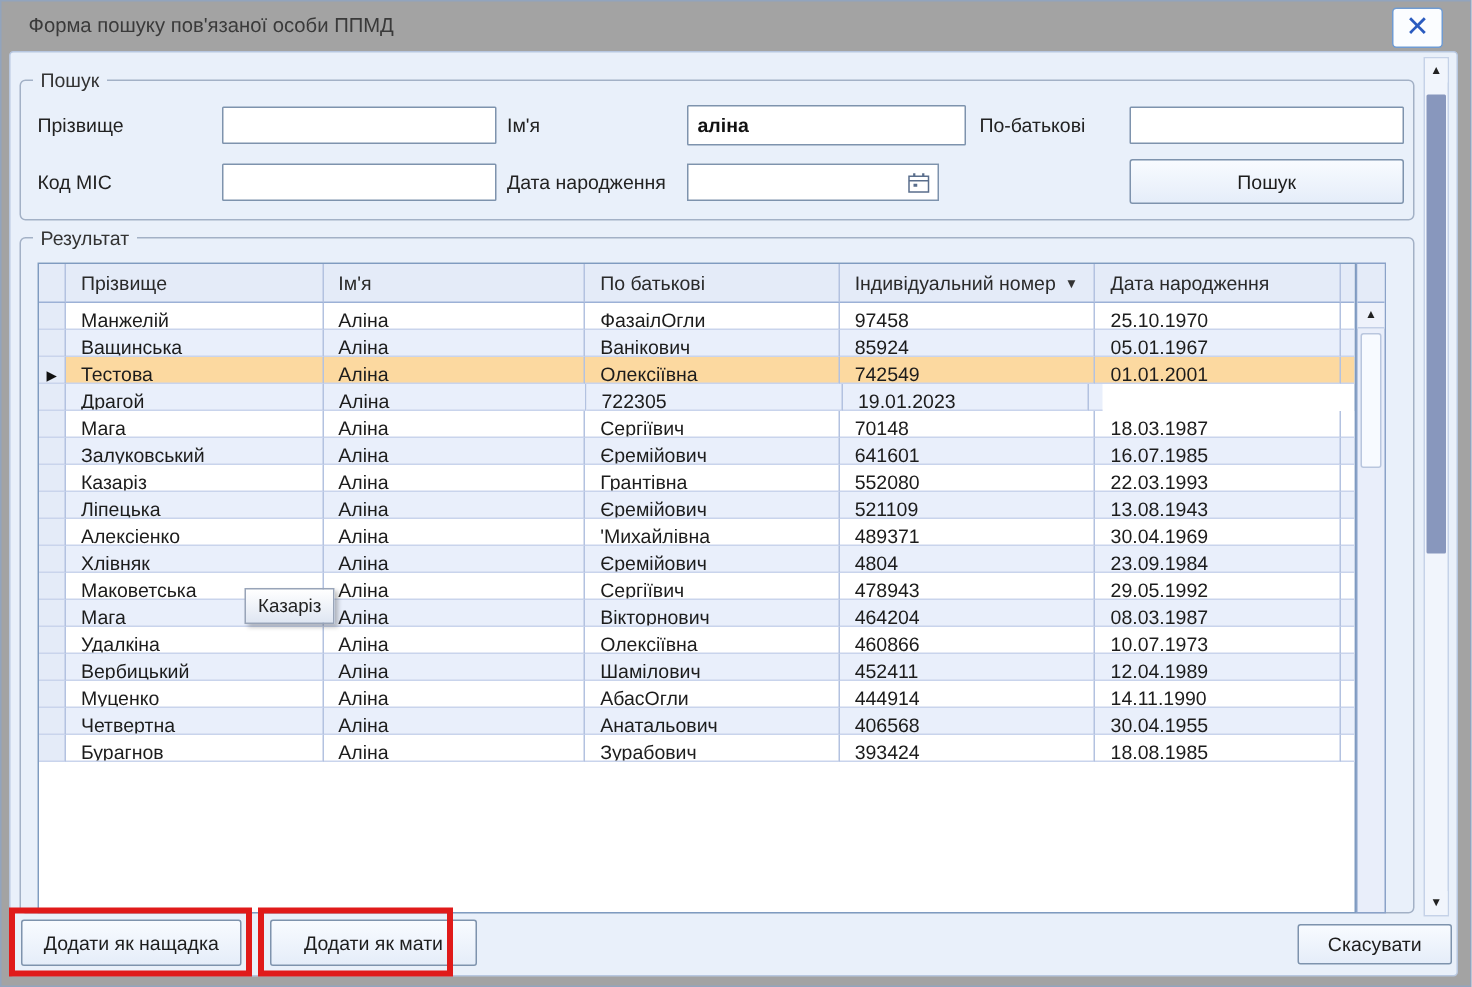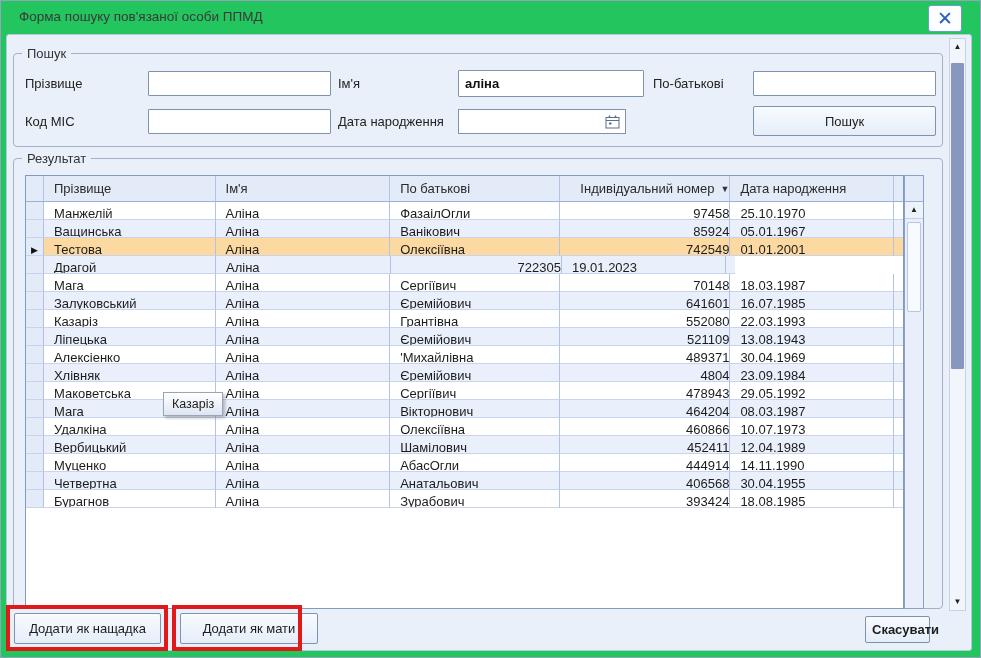--- a/index.html
+++ b/index.html
@@ -1,19 +1,19 @@
 <!DOCTYPE html>
 <html><head>
 <meta charset="utf-8">
 <style>
   html,body{margin:0;padding:0;background:#cfd8e8;}
   *{box-sizing:border-box;}
   .window{
     position:relative;width:981px;height:658px;
-    background:#22c55e;border:1px solid #92a4bd;
+    background:#a3a3a3;border:1px solid #92a4bd;
     font-family:"Liberation Sans","DejaVu Sans",sans-serif;
     color:#2b2b2b;overflow:hidden;
   }
   .abs{position:absolute;}
   
   .title{left:18px;top:8px;font-size:13.5px;color:#3a3a3a;}
   .close-btn{
     left:927px;top:4px;width:34px;height:27px;
     background:#fbfdff;border:1px solid #6f9bd2;border-radius:3px;
     color:#2a5bbf;font-size:19px;line-height:25px;text-align:center;
@@ -51,21 +51,21 @@
   .trow{display:flex;height:18px;}
   .cell{
     font-size:13px;color:#1c1c1c;line-height:24px;padding-left:10px;
     border-right:1px solid #b3c2e0;border-bottom:1px solid #c9d4ec;
     white-space:nowrap;overflow:hidden;
   }
   .c-ind{width:18px;padding-left:0;background:#e4ebf8;text-align:center;font-size:9px;color:#111;line-height:24px;}
   .c-surname{width:172px;}
   .c-name{width:175px;}
   .c-patronymic{width:170px;}
-  .c-number{width:171px;text-align:right;}
+  .c-number{width:171px;}
   .c-date{width:164px;}
   .c-spacer{width:9px;padding-left:0;border-right:none;}
   .trow.plain .cell{background:#ffffff;}
   .trow.alt .cell{background:#e9effb;}
   .trow.selected .cell{background:#fcd9a0;}
   .trow .c-ind{background:#e4ebf8 !important;}
   .sort-arrow{font-size:9px;color:#333;margin-left:6px;vertical-align:1px;}
   
   .tscroll{left:903px;top:174px;width:20px;height:434px;border:1px solid #8aa2c8;background:#e9eefa;}
   .tscroll .cap{height:26px;background:#e4ebf8;border-bottom:1px solid #9cb1d6;}
@@ -80,21 +80,21 @@
   
   .tooltip{
     left:162px;top:391px;min-width:60px;height:24px;padding:0 8px;
     background:linear-gradient(#ffffff,#dfe6f2);border:1px solid #98a4b8;
     box-shadow:2px 2px 3px rgba(0,0,0,0.25);
     font-size:12.5px;color:#222;line-height:22px;text-align:center;z-index:40;
   }
   
   .btn-add1{left:13px;top:612px;width:147px;height:31px;}
   .btn-add2{left:179px;top:612px;width:138px;height:31px;}
-  .btn-cancel{left:864px;top:615px;width:65px;height:27px;font-weight:bold;}
+  .btn-cancel{left:864px;top:615px;width:103px;height:27px;}
   .redbox{position:absolute;border:4px solid #e01a1a;background:transparent;z-index:60;pointer-events:none;}
   .red1{left:5px;top:604px;width:162px;height:46px;}
   .red2{left:171px;top:604px;width:130px;height:46px;}
 </style>
 </head>
 <body>
 
 <div class="window">
 
   <div class="abs title">Форма пошуку пов'язаної особи ППМД</div>

